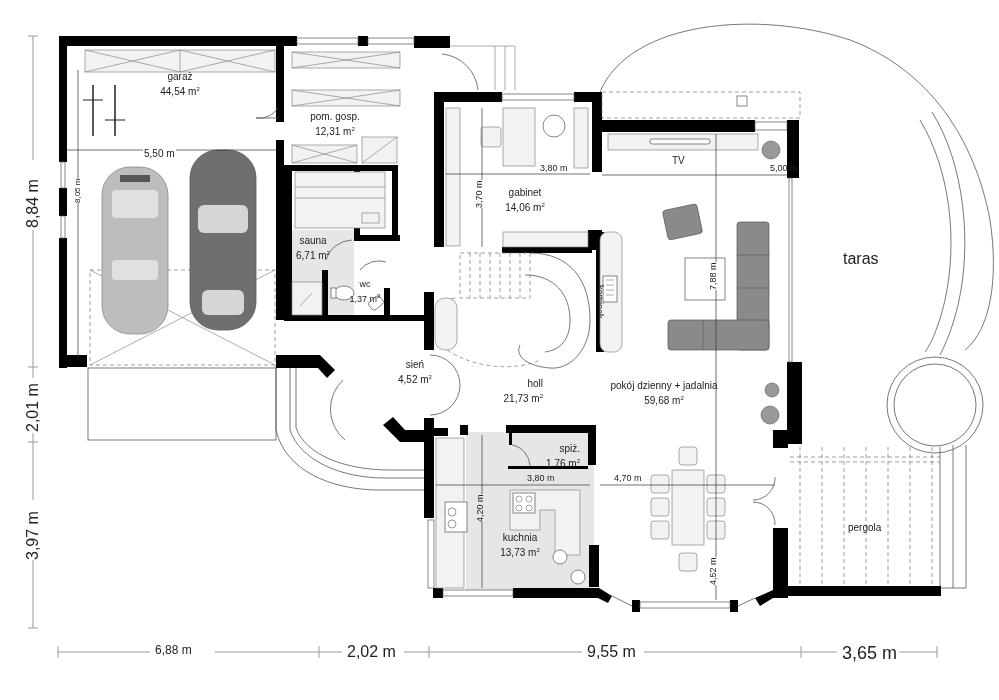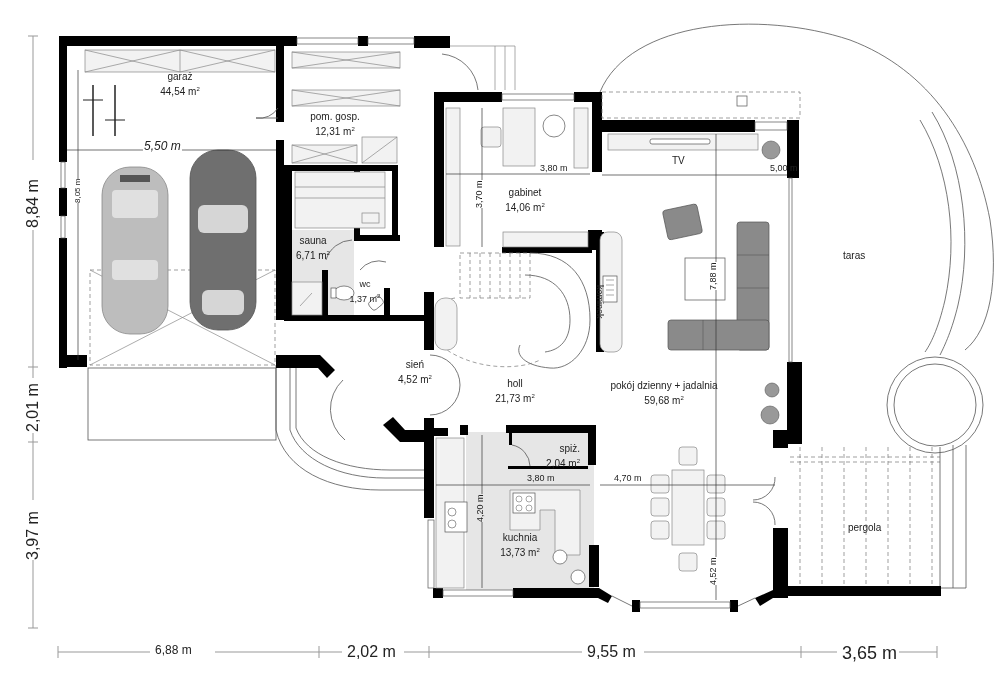--- a/index.html
+++ b/index.html
@@ -351,47 +351,47 @@
 <div style="position:absolute;left:495px;top:186px;width:60px;text-align:center;font-size:10px;color:#222;line-height:13px;">
   <div>gabinet</div>
   <div><span>14,06 m</span><sup style="font-size:6px">2</sup></div>
 </div>
 
 <div style="position:absolute;left:362px;top:358px;width:50px;text-align:center;font-size:10px;color:#222;line-height:13px;margin-left:28px;">
   <div>sień</div>
   <div><span>4,52 m</span><sup style="font-size:6px">2</sup></div>
 </div>
 
-<div style="position:absolute;left:487px;top:377px;width:56px;text-align:center;font-size:10px;color:#222;line-height:13px;">
+<div style="position:absolute;left:487px;top:377px;width:56px;text-align:right;font-size:10px;color:#222;line-height:13px;">
   <div>holl</div>
   <div><span>21,73 m</span><sup style="font-size:6px">2</sup></div>
 </div>
 
 <div style="position:absolute;left:530px;top:442px;width:50px;text-align:right;font-size:10px;color:#222;line-height:13px;">
   <div>spiż.</div>
-  <div><span>2,04 m</span><sup style="font-size:6px">2</sup></div>
+  <div><span>1,76 m</span><sup style="font-size:6px">2</sup></div>
 </div>
 
 <div style="position:absolute;left:490px;top:531px;width:60px;text-align:center;font-size:10px;color:#222;line-height:13px;">
   <div>kuchnia</div>
   <div><span>13,73 m</span><sup style="font-size:6px">2</sup></div>
 </div>
 
 <div style="position:absolute;left:600px;top:379px;width:128px;text-align:center;font-size:10px;color:#222;line-height:13px;">
   <div>pokój dzienny + jadalnia</div>
   <div><span>59,68 m</span><sup style="font-size:6px">2</sup></div>
 </div>
 
-<div style="position:absolute;left:843px;top:250px;font-size:10px;color:#222;">taras</div>
+<div style="position:absolute;left:843px;top:250px;font-size:16px;color:#222;">taras</div>
 <div style="position:absolute;left:848px;top:522px;font-size:10px;color:#222;">pergola</div>
 
 <div style="position:absolute;left:605px;top:285px;font-size:9px;color:#222;transform:rotate(90deg);transform-origin:left top;">kominek</div>
 <div style="position:absolute;left:672px;top:155px;font-size:10px;color:#222;">TV</div>
 
-<div style="position:absolute;left:143px;top:139px;font-size:12px;color:#222;background:#fff;padding:0 1px;font-style:italic;">5,50 m</div>
+<div style="position:absolute;left:143px;top:148px;font-size:10px;color:#222;background:#fff;padding:0 1px;">5,50 m</div>
 <div style="position:absolute;left:73px;top:203px;font-size:8px;color:#222;transform:rotate(-90deg);transform-origin:left top;background:#fff;">8,05 m</div>
 <div style="position:absolute;left:540px;top:163px;font-size:9px;color:#222;">3,80 m</div>
 <div style="position:absolute;left:474px;top:208px;font-size:9px;color:#222;transform:rotate(-90deg);transform-origin:left top;background:#fff;">3,70 m</div>
 <div style="position:absolute;left:738px;top:163px;font-size:9px;color:#222;padding-left:32px;">5,00 m</div>
 <div style="position:absolute;left:708px;top:290px;font-size:9px;color:#222;transform:rotate(-90deg);transform-origin:left top;background:#fff;">7,88 m</div>
 <div style="position:absolute;left:527px;top:473px;font-size:9px;color:#222;">3,80 m</div>
 <div style="position:absolute;left:475px;top:522px;font-size:9px;color:#222;transform:rotate(-90deg);transform-origin:left top;background:#e6e6e6;">4,20 m</div>
 <div style="position:absolute;left:614px;top:473px;font-size:9px;color:#222;">4,70 m</div>
 <div style="position:absolute;left:708px;top:585px;font-size:9px;color:#222;transform:rotate(-90deg);transform-origin:left top;background:#fff;">4,52 m</div>
 

